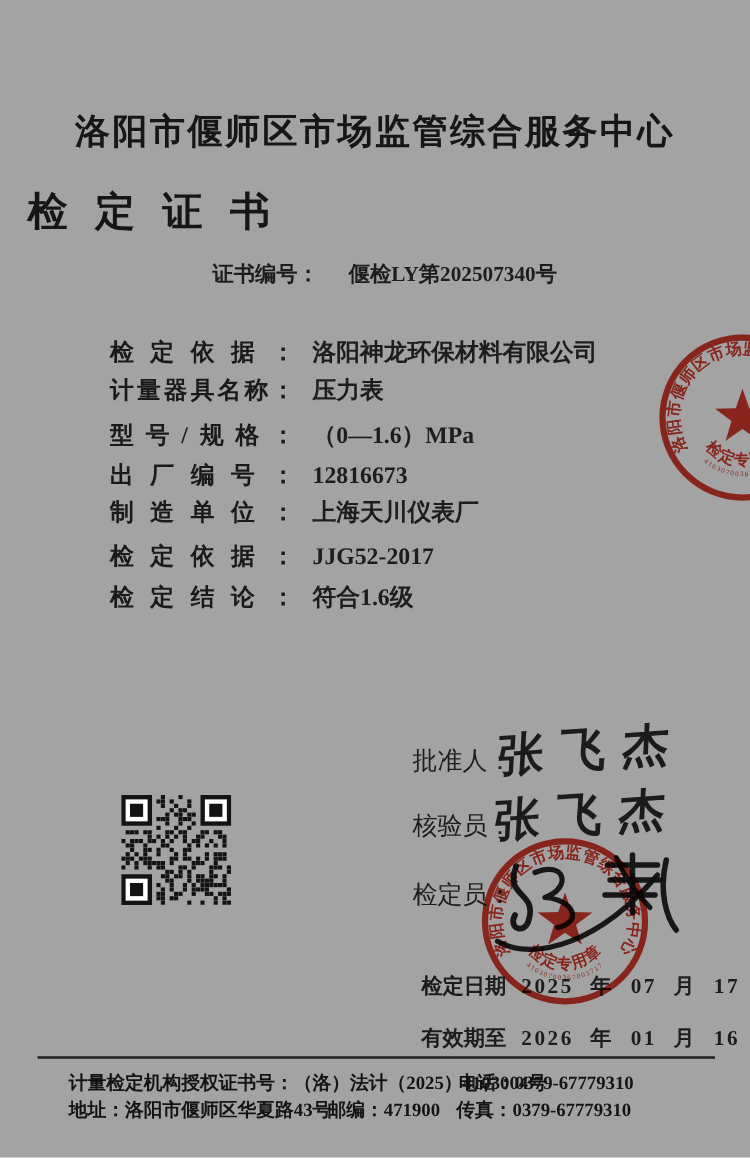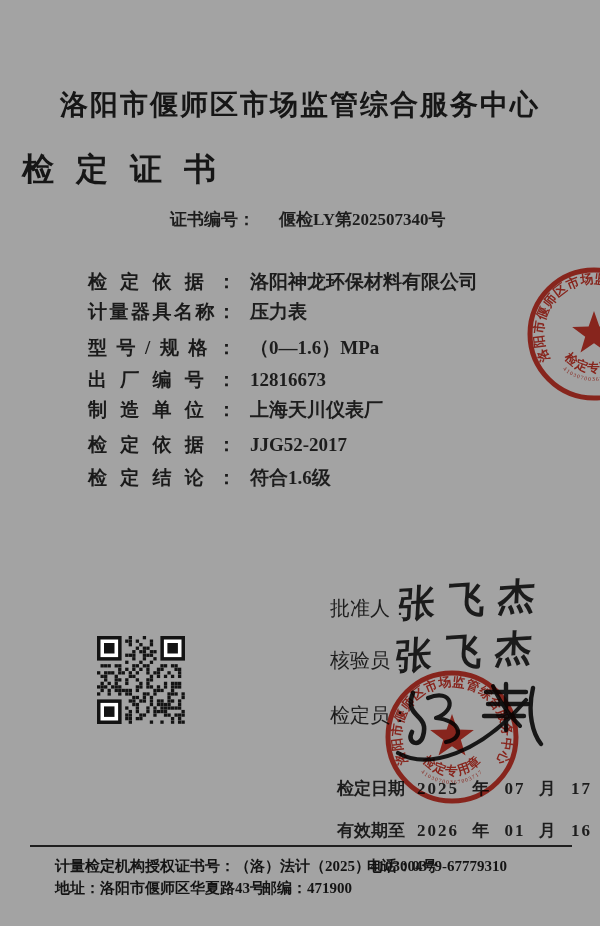--- a/index.html
+++ b/index.html
@@ -357,14 +357,15 @@
     <path stroke-width="4.4" d="M 145,30 C 139,55 145,76 153,86"></path>
   </svg>
 
   <div class="divider"></div>
   <div class="footer-line fl1a">
     <span>计量检定机构授权证书号：</span><span>（洛）法计（2025）4103004号</span>
   </div>
   <div class="footer-line fl1b">电话：0379-67779310</div>
   <div class="footer-line fl2a">地址：洛阳市偃师区华夏路43号</div>
   <div class="footer-line fl2b">邮编：471900</div>
+  <div class="footer-line fl2c">传真：0379-67779310</div>
 
 </div>
 
 </body></html>

